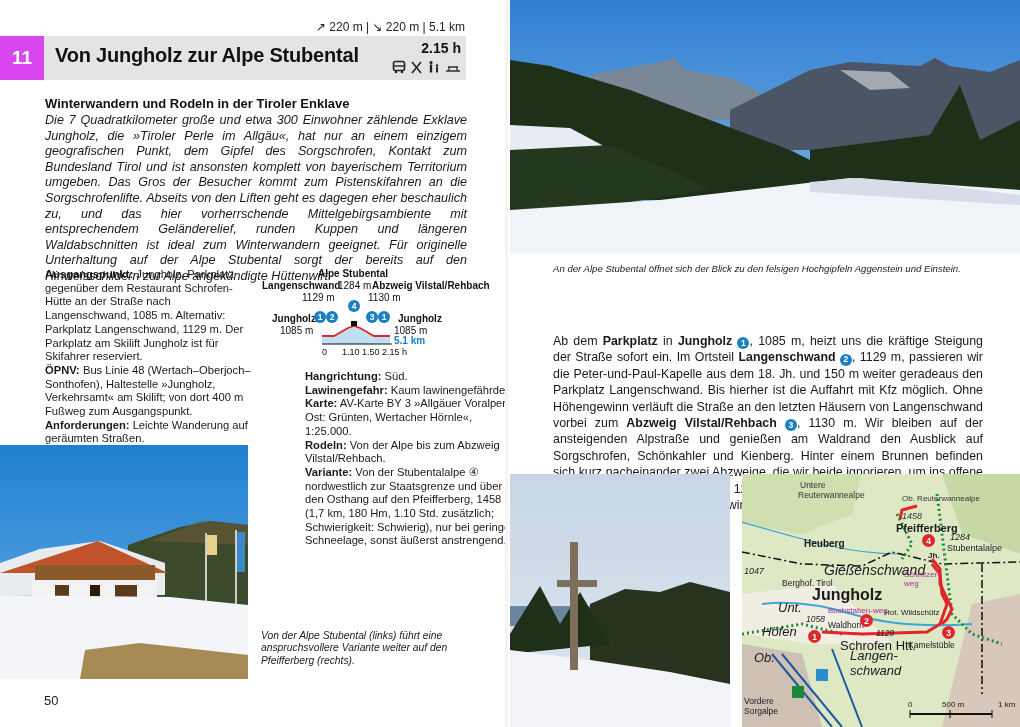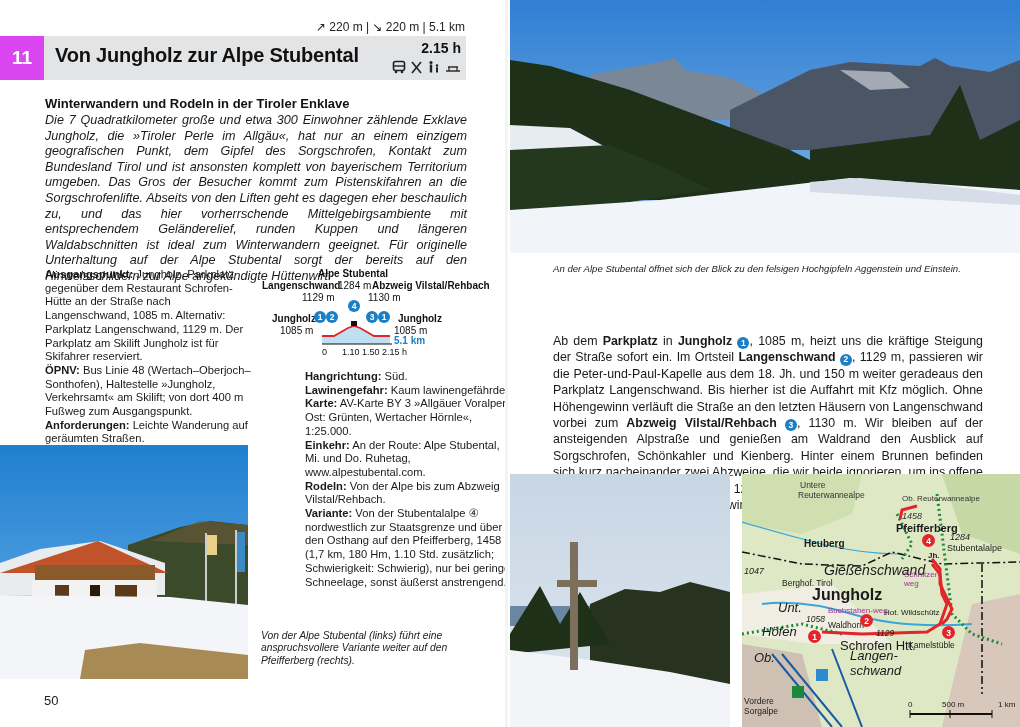--- a/index.html
+++ b/index.html
@@ -113,21 +113,20 @@
     <span class="t" style="left:62px;top:79px;font-size:9px;">0</span>
     <span class="t" style="left:82px;top:79px;font-size:9px;">1.10</span>
     <span class="t" style="left:102px;top:79px;font-size:9px;">1.50</span>
     <span class="t" style="left:122px;top:79px;font-size:9px;">2.15 h</span>
   </div>
 
   <div class="info-right">
     <p><span class="lbl">Hangrichtung:</span><span> Süd.</span></p>
     <p><span class="lbl">Lawinengefahr:</span><span> Kaum lawinengefährdet.</span></p>
     <p><span class="lbl">Karte:</span><span> AV-Karte BY 3 »Allgäuer Voralpen Ost: Grünten, Wertacher Hörnle«, 1:25.000.</span></p>
-    <p><span class="lbl">Einkehr:</span><span> An der Route: Alpe Stubental, Mi. und Do. Ruhetag, www.alpestubental.com.</span></p>
     <p><span class="lbl">Rodeln:</span><span> Von der Alpe bis zum Abzweig Vilstal/Rehbach.</span></p>
     <p><span class="lbl">Variante:</span><span> Von der Stubentalalpe ④ nordwestlich zur Staatsgrenze und über den Osthang auf den Pfeifferberg, 1458 m (1,7 km, 180 Hm, 1.10 Std. zusätzlich; Schwierigkeit: Schwierig), nur bei geringer Schneelage, sonst äußerst anstrengend.</span></p>
   </div>
   <div class="caption-left">Von der Alpe Stubental (links) führt eine anspruchsvollere Variante weiter auf den Pfeifferberg (rechts).</div>
 
   <div class="photo" style="left:0;top:445px;width:248px;height:234px;">
     <svg width="248" height="234" viewBox="0 0 248 234" preserveAspectRatio="none">
       <defs>
           <linearGradient id="skyA" x1="0" y1="0" x2="0" y2="1">
             <stop offset="0" stop-color="#1f7fd0"></stop>

